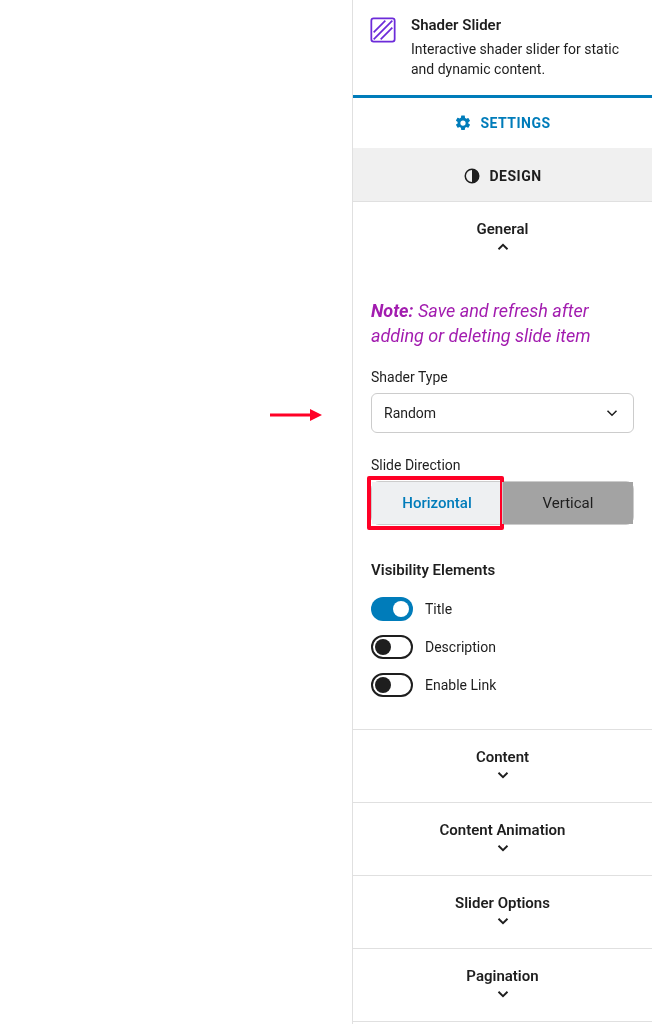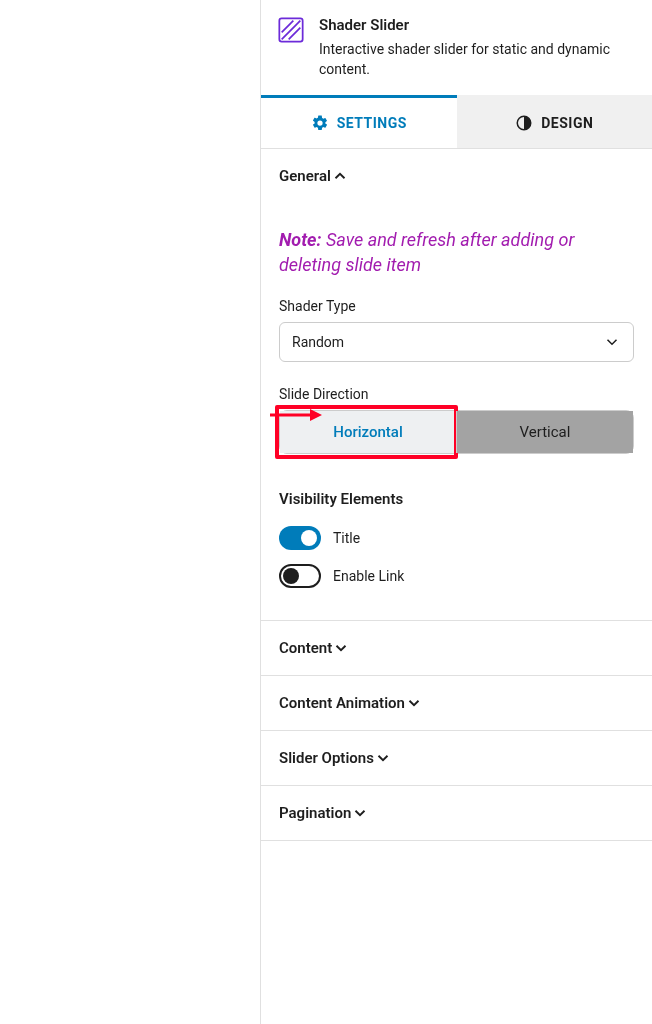--- a/index.html
+++ b/index.html
@@ -8,21 +8,21 @@
       background: #fff;
       color: #1e1e1e;
       width: 652px;
       height: 1024px;
       position: relative;
     }
     .sidebar {
       position: absolute;
       right: 0;
       top: 0;
-      width: 392px;
+      width: 300px;
       height: 100%;
       border-left: 1px solid #e0e0e0;
       background: #fff;
     }
     .header-block {
       padding: 16px;
       display: flex;
       gap: 14px;
       align-items: flex-start;
     }
@@ -38,20 +38,21 @@
       margin-bottom: 6px;
     }
     .block-desc {
       font-size: 14px;
       color: #1e1e1e;
       line-height: 1.4;
     }
     .tabs {
       display: flex;
       border-bottom: 1px solid #e0e0e0;
+      flex-direction: column;
     }
     .tab {
       flex: 1;
       padding: 16px 0;
       text-align: center;
       font-size: 14px;
       font-weight: 700;
       letter-spacing: 0.5px;
       cursor: pointer;
       display: flex;
@@ -69,26 +70,27 @@
       background: #f0f0f0;
       border-top: 3px solid transparent;
     }
     .tab-icon { width: 18px; height: 18px; }
     .panel-section {
       border-bottom: 1px solid #e0e0e0;
     }
     .panel-heading {
       padding: 18px;
       display: flex;
-      justify-content: flex-start;
+      justify-content: center;
       align-items: center;
       cursor: pointer;
       font-size: 15px;
       font-weight: 600;
       color: #1e1e1e;
+      flex-direction: column;
     }
     .chev { width: 18px; height: 18px; }
     .panel-body {
       padding: 0 18px 18px 18px;
     }
     .note {
       font-size: 18px;
       font-style: italic;
       color: #a21caf;
       line-height: 1.4;
@@ -266,20 +268,26 @@
         <div class="toggle-row">
           <div class="toggle on">
               <div class="knob"></div>
             </div>
           <span class="toggle-label">Title</span>
         </div>
         <div class="toggle-row">
           <div class="toggle off">
               <div class="knob"></div>
             </div>
+          <span class="toggle-label">Description</span>
+        </div>
+        <div class="toggle-row">
+          <div class="toggle off">
+              <div class="knob"></div>
+            </div>
           <span class="toggle-label">Enable Link</span>
         </div>
       </div>
 
     </div>
   </div>
 
 
   <div class="panel-section">
     <div class="panel-heading">

